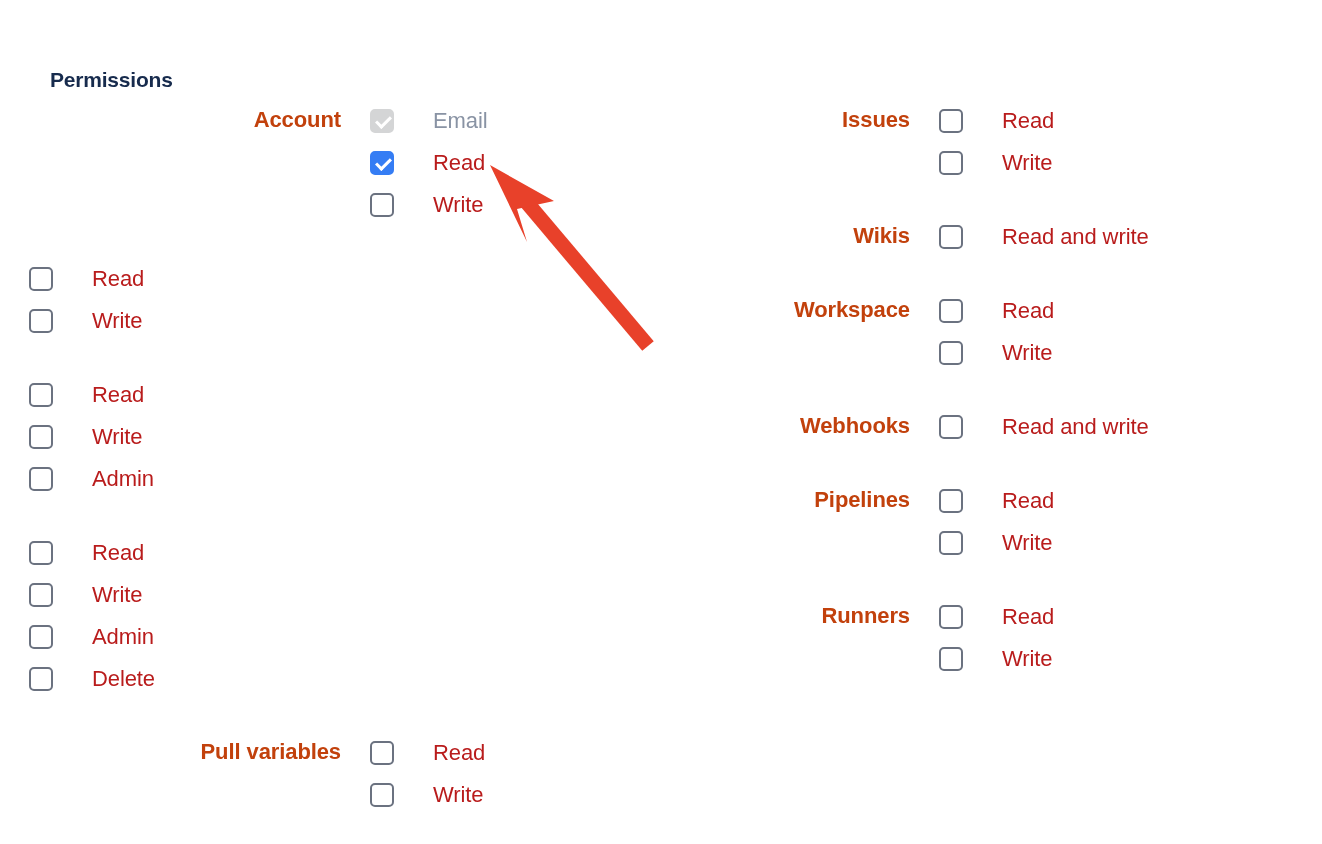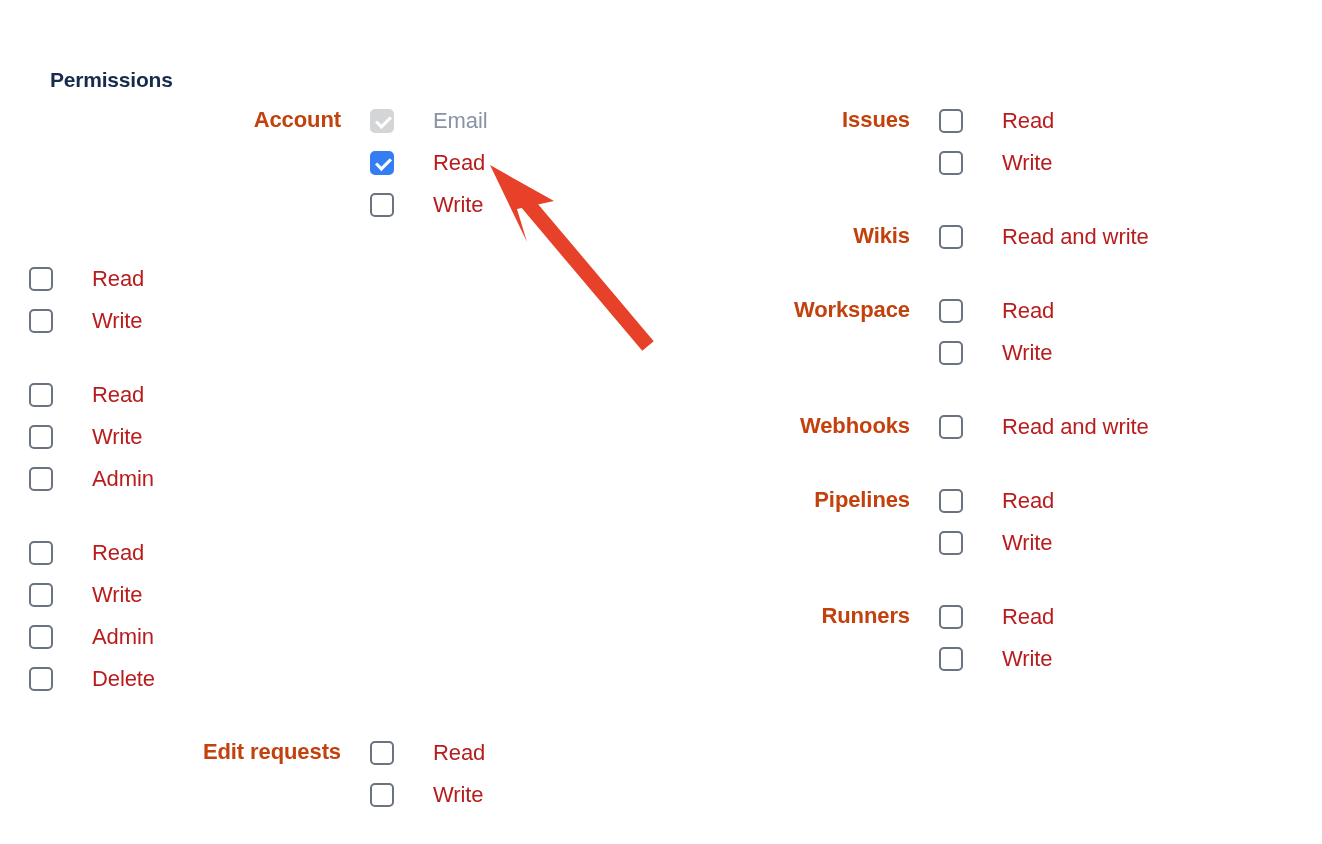--- a/index.html
+++ b/index.html
@@ -197,21 +197,21 @@
             <span class="checkbox"></span>
             <span class="option-label">Admin</span>
           </label>
           <label class="option-row">
             <span class="checkbox"></span>
             <span class="option-label">Delete</span>
           </label>
         </div>
       </div>
       <div class="perm-group">
-        <div class="group-label">Edit requests</div>
+        <div class="group-label">Pull variables</div>
         <div class="options">
           <label class="option-row">
             <span class="checkbox"></span>
             <span class="option-label">Read</span>
           </label>
           <label class="option-row">
             <span class="checkbox"></span>
             <span class="option-label">Write</span>
           </label>
         </div>

